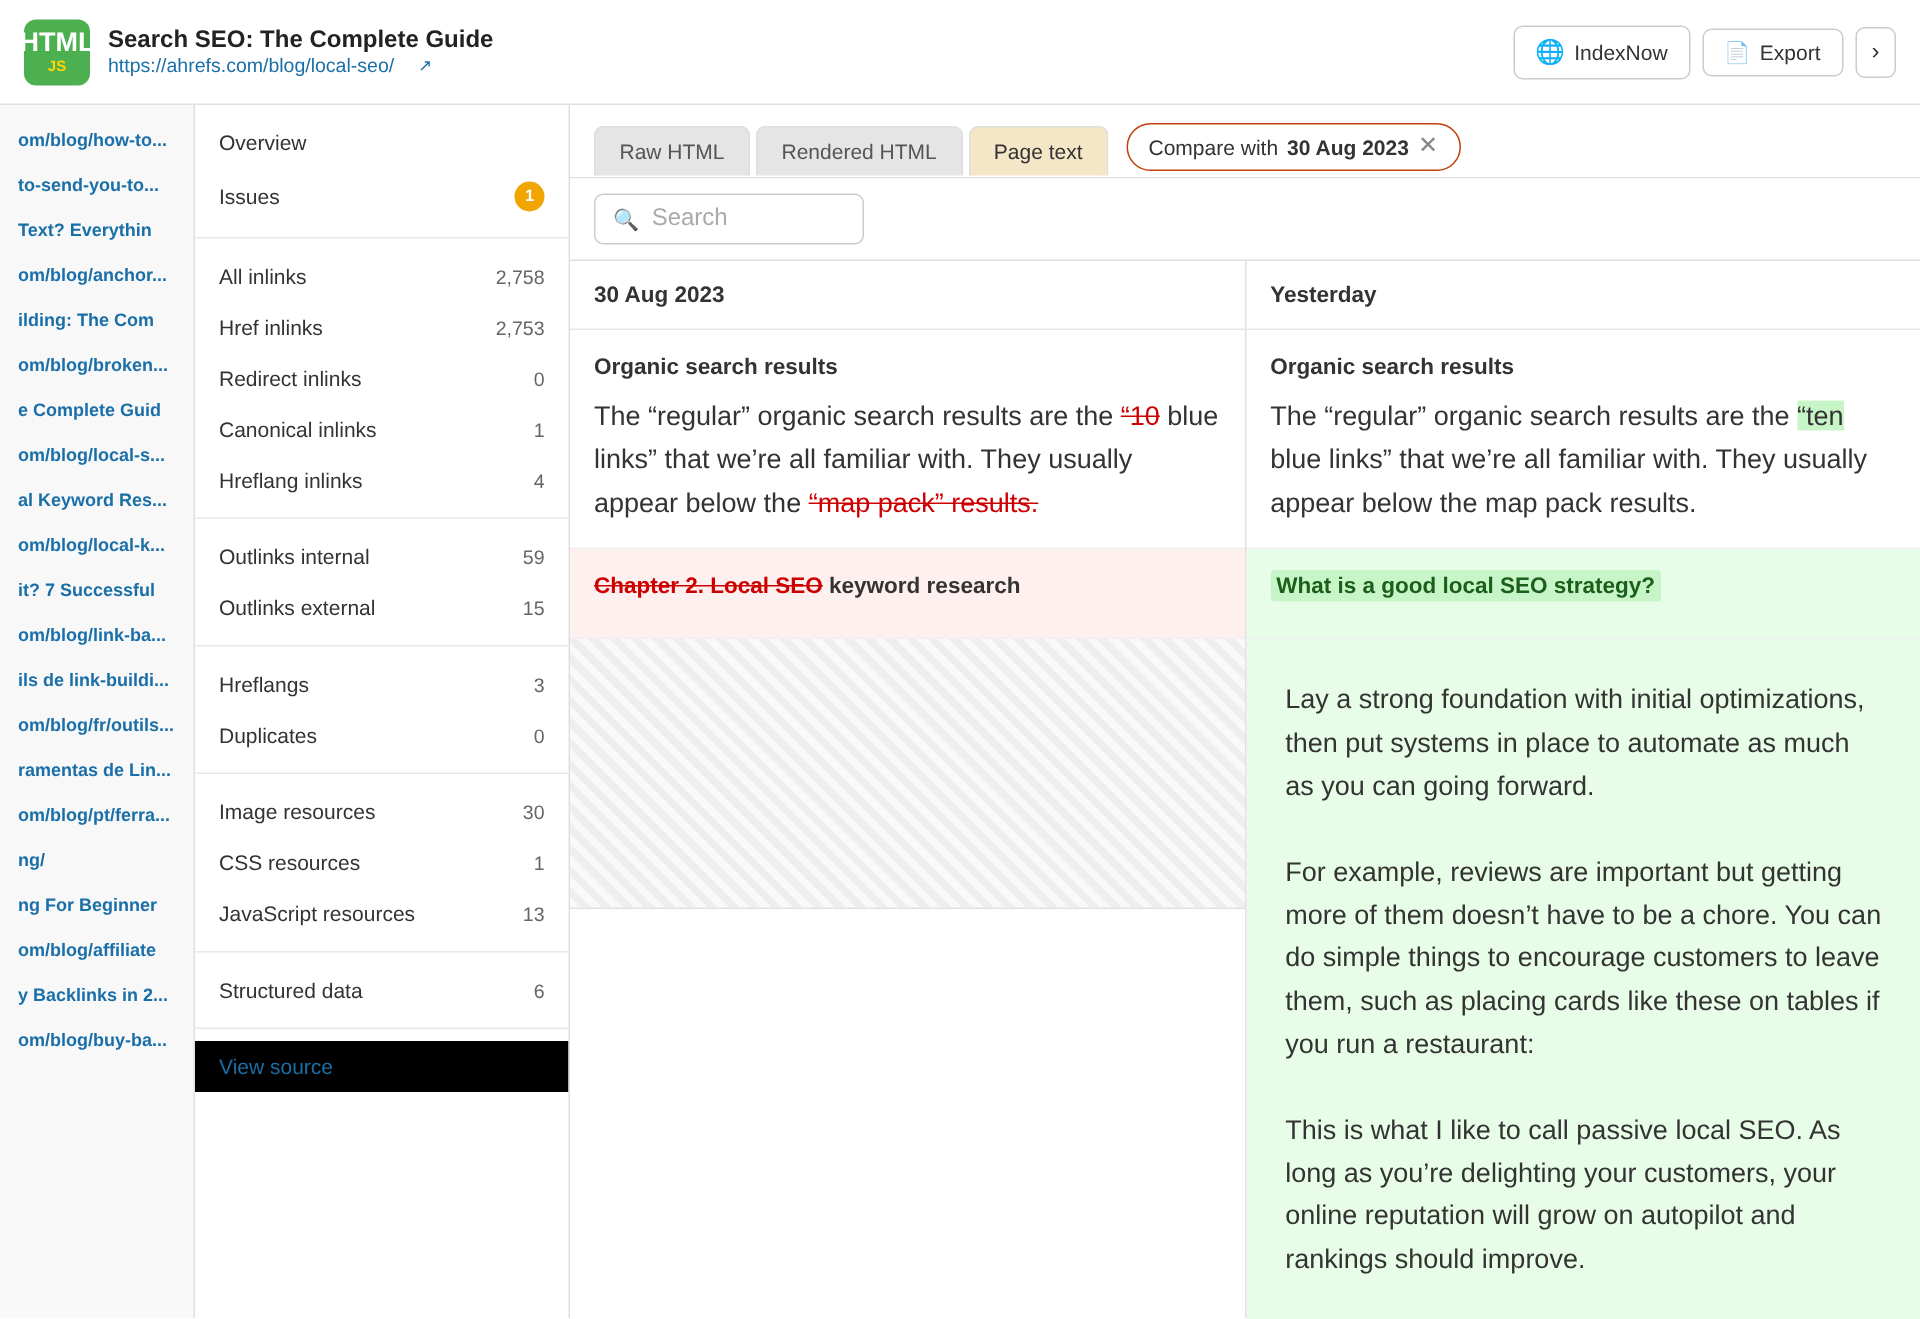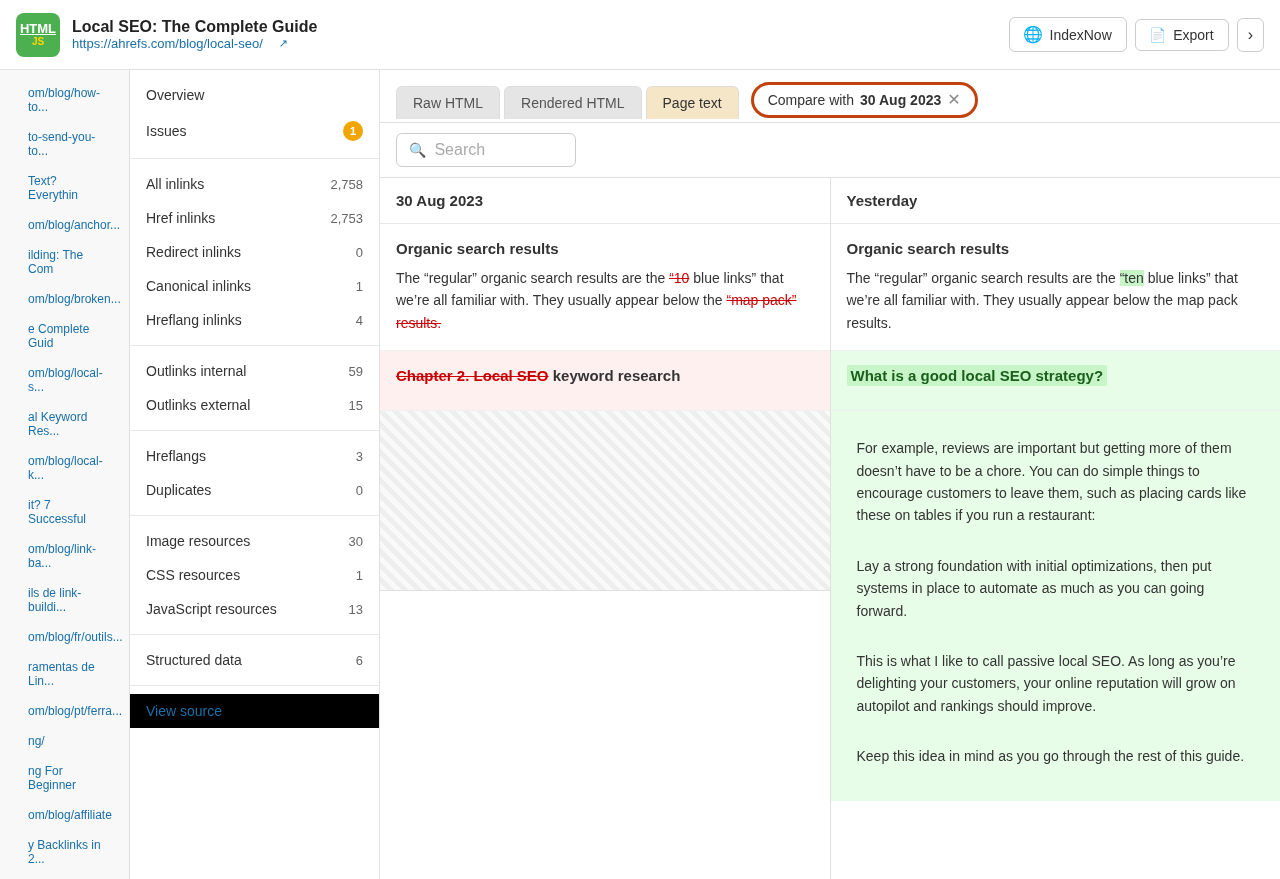--- a/index.html
+++ b/index.html
@@ -10,21 +10,21 @@
       display: flex; align-items: center; justify-content: space-between;
       padding: 10px 16px; border-bottom: 1px solid #e0e0e0;
       background: #fff; min-height: 70px;
     }
     .header-left { display: flex; align-items: center; gap: 12px; }
     .logo-box {
       width: 44px; height: 44px; background: #4caf50; border-radius: 8px;
       display: flex; flex-direction: column; align-items: center; justify-content: center;
       font-weight: bold; color: #fff; font-size: 13px; line-height: 1.1;
     }
-    .logo-box .logo-top { color: #fff; font-size: 13px; font-weight: 700; text-decoration: underline; }
+    .logo-box .logo-top { color: #fff; font-size: 18px; font-weight: 700; }
     .logo-box .logo-bottom { color: #ffd600; font-size: 10px; font-weight: 700; }
     .header-title-group { display: flex; flex-direction: column; }
     .header-title { font-size: 16px; font-weight: 600; color: #222; }
     .header-url { font-size: 13px; color: #1a6fa8; display: flex; align-items: center; gap: 16px; }
     .header-url a { color: #1a6fa8; text-decoration: none; }
     .ext-icon { font-size: 11px; color: #1a6fa8; }
 
     .header-right { display: flex; align-items: center; gap: 8px; }
     .btn-indexnow {
       display: flex; align-items: center; gap: 6px;
@@ -44,21 +44,21 @@
     }
 
     
     .main-layout { display: flex; flex: 1; overflow: hidden; }
 
     
     .left-bg {
       width: 130px; background: #f8f8f8; border-right: 1px solid #e0e0e0;
       overflow: hidden; padding: 8px 0;
     }
-    .left-bg-item { padding: 8px 28px; font-size: 12px; color: #1a6fa8; cursor: pointer; }
+    .left-bg-item { padding: 8px 12px; font-size: 12px; color: #1a6fa8; cursor: pointer; font-weight: bold; }
 
     
     .sidebar {
       width: 250px; background: #fff; border-right: 1px solid #e0e0e0;
       overflow-y: auto; padding: 8px 0;
     }
     .sidebar-item {
       display: flex; align-items: center; justify-content: space-between;
       padding: 9px 16px; cursor: pointer; color: #333; font-size: 14px;
     }
@@ -81,21 +81,21 @@
       background: #fff; flex-wrap: wrap; gap: 4px;
     }
     .tab {
       padding: 8px 16px; border: 1px solid #ddd; border-radius: 6px 6px 0 0;
       cursor: pointer; font-size: 14px; color: #555; background: #e5e5e5;
       border-bottom: none; margin-bottom: -1px;
     }
     .tab.active { background: #f5e6c8; color: #333; border-color: #ddd; font-weight: 500; }
     .tab-compare {
       display: flex; align-items: center; gap: 6px;
-      padding: 7px 14px; border: 3px solid #c2410c; border-radius: 20px;
+      padding: 7px 14px; border: 1px solid #c2410c; border-radius: 20px;
       background: #fff; cursor: pointer; font-size: 14px; color: #555;
       margin-left: 8px; margin-bottom: 4px;
     }
     .tab-compare-text { color: #333; }
     .tab-compare-date { font-weight: 600; color: #333; }
     .close-btn { cursor: pointer; color: #888; font-size: 16px; line-height: 1; }
 
     
     .search-bar { padding: 10px 16px; border-bottom: 1px solid #e0e0e0; background: #fff; }
     .search-input-wrap {
@@ -116,21 +116,21 @@
       padding: 14px 16px; font-size: 15px; font-weight: 600; color: #333;
       border-bottom: 1px solid #e8e8e8; background: #fff;
     }
 
     .pane-body { padding: 0; }
 
     .content-section { padding: 16px; border-bottom: 1px solid #f0f0f0; }
     .content-section:last-child { border-bottom: none; }
 
     .section-title { font-size: 15px; font-weight: 600; color: #333; margin-bottom: 10px; }
-    .section-text { font-size: 14px; color: #333; line-height: 1.6; }
+    .section-text { font-size: 18px; color: #333; line-height: 1.6; }
 
     
     .deleted-text { color: #cc0000; text-decoration: line-through; }
     .deleted-section { background: #fff0f0; }
     .deleted-title { color: #cc0000; text-decoration: line-through; }
 
     
     .added-text { background: #c8f5c8; color: #333; }
     .added-section { background: #e8fde8; }
     .added-title { background: #c8f5c8; color: #1a5f1a; padding: 2px 4px; border-radius: 2px; }
@@ -154,21 +154,21 @@
 </head>
 <body>
 
 <div class="top-header">
   <div class="header-left">
     <div class="logo-box">
       <span class="logo-top">HTML</span>
       <span class="logo-bottom">JS</span>
     </div>
     <div class="header-title-group">
-      <span class="header-title">Local SEO: The Complete Guide</span>
+      <span class="header-title">Search SEO: The Complete Guide</span>
       <div class="header-url">
         <a href="#">https://ahrefs.com/blog/local-seo/</a>
         <span class="ext-icon">↗</span>
       </div>
     </div>
   </div>
   <div class="header-right">
     <button class="btn-indexnow">
       <span class="globe-icon">🌐</span>
       <span>IndexNow</span>
@@ -343,24 +343,24 @@
           </div>
 
           <div class="content-section added-section">
             <div class="section-title">
               <span class="added-title">What is a good local SEO strategy?</span>
             </div>
           </div>
 
           <div class="content-section added-section">
             <div class="highlight-green">
+              <div class="section-text">Lay a strong foundation with initial optimizations, then put systems in place to automate as much as you can going forward.</div>
+            </div>
+            <div class="highlight-green">
               <div class="section-text">For example, reviews are important but getting more of them doesn’t have to be a chore. You can do simple things to encourage customers to leave them, such as placing cards like these on tables if you run a restaurant:</div>
-            </div>
-            <div class="highlight-green">
-              <div class="section-text">Lay a strong foundation with initial optimizations, then put systems in place to automate as much as you can going forward.</div>
             </div>
             <div class="highlight-green">
               <div class="section-text">This is what I like to call passive local SEO. As long as you’re delighting your customers, your online reputation will grow on autopilot and rankings should improve.</div>
             </div>
             <div class="highlight-green">
               <div class="section-text">Keep this idea in mind as you go through the rest of this guide.</div>
             </div>
           </div>
 
         </div>

